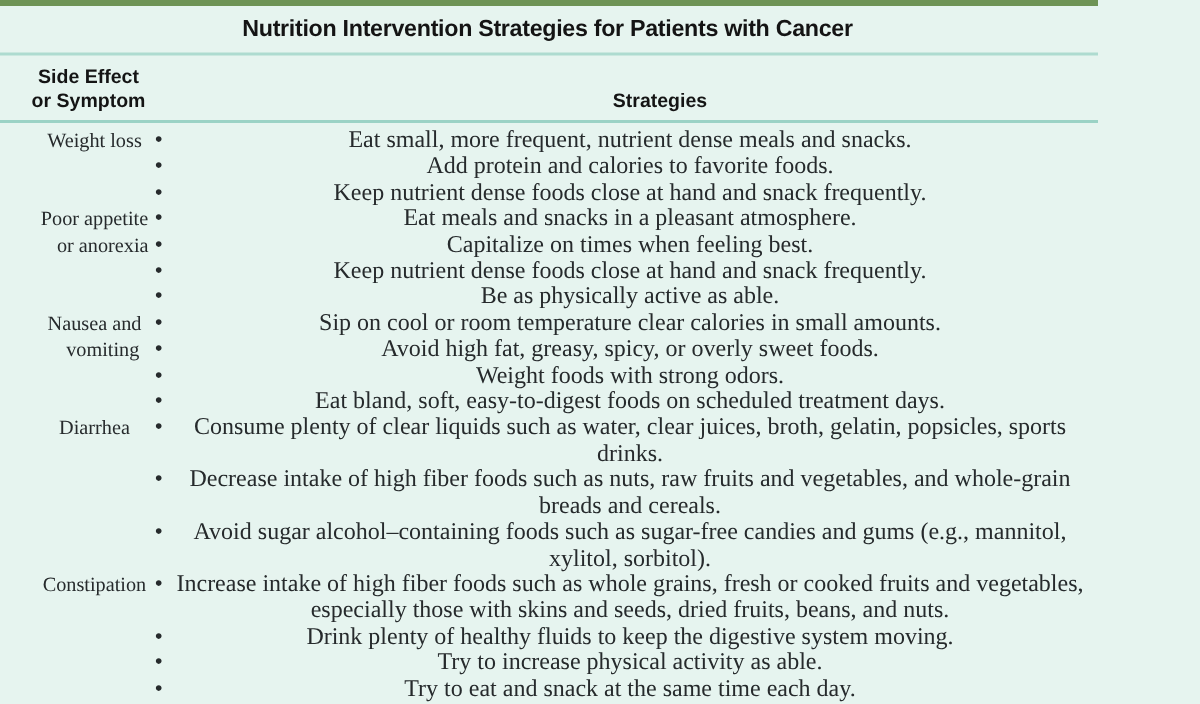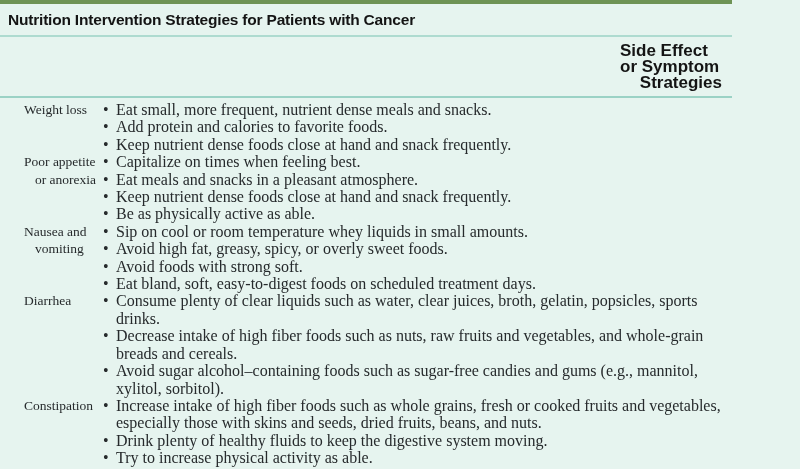--- a/index.html
+++ b/index.html
@@ -10,21 +10,21 @@
     --ink: #141414;
     --body-ink: #262a2c;
   }
   *{ margin:0; padding:0; box-sizing:border-box; }
   html,body{ width:800px; height:469px; overflow:hidden; }
   body{
     background: var(--bg);
     font-family: "Liberation Serif", serif;
     color: var(--body-ink);
   }
-  .sheet{ width:732px; height:469px; display:flex; flex-direction:column; }
+  .sheet{ width:732px; height:469px; display:flex; flex-direction:column;text-align:center; }
 
   .top-bar{ height:4px; background: var(--accent); flex:0 0 auto; }
 
   .title-row{
     padding: 7px 10px 6px 8px;
     border-bottom: 2px solid var(--divider);
   }
   .title-row h1{
     font-family: "Liberation Sans", sans-serif;
     font-size: 15.5px;
@@ -33,24 +33,23 @@
     color: var(--ink);
   }
 
   .header-row{
     display:flex;
     align-items: flex-end;
     padding: 6px 10px 5px 8px;
     border-bottom: 2px solid var(--rule);
     font-family: "Liberation Sans", sans-serif;
     font-weight: 700;
-    font-size: 17px;
+    font-size: 13px;
     line-height: 16px;
     color: var(--ink);
-    flex-direction: column;
   }
   .col-label{ width:102px; flex:0 0 auto; }
   .col-strategies{ flex:1 1 auto; min-width:0;margin-left:48px; }
 
   .tbody{ padding-top: 3px; }
 
   .row{ display:flex; align-items:flex-start; }
   .row .col-label{
     padding-left: 24px;
     font-size: 13.5px;
@@ -108,36 +107,36 @@
         <li>Keep nutrient dense foods close at hand and snack frequently.</li>
       </ul>
     </div>
 
     <div class="row">
       <div class="col-label">
         <div class="label-line1">Poor appetite</div>
         <div class="label-line2">or anorexia</div>
       </div>
       <ul>
+        <li>Eat meals and snacks in a pleasant atmosphere.</li>
         <li>Capitalize on times when feeling best.</li>
-        <li>Eat meals and snacks in a pleasant atmosphere.</li>
         <li>Keep nutrient dense foods close at hand and snack frequently.</li>
         <li>Be as physically active as able.</li>
       </ul>
     </div>
 
     <div class="row">
       <div class="col-label">
         <div class="label-line1">Nausea and</div>
         <div class="label-line2">vomiting</div>
       </div>
       <ul>
-        <li>Sip on cool or room temperature whey liquids in small amounts.</li>
+        <li>Sip on cool or room temperature clear calories in small amounts.</li>
         <li>Avoid high fat, greasy, spicy, or overly sweet foods.</li>
-        <li>Avoid foods with strong soft.</li>
+        <li>Weight foods with strong odors.</li>
         <li>Eat bland, soft, easy-to-digest foods on scheduled treatment days.</li>
       </ul>
     </div>
 
     <div class="row">
       <div class="col-label">
         <div class="label-line1">Diarrhea</div>
         <div class="label-line2"></div>
       </div>
       <ul>

